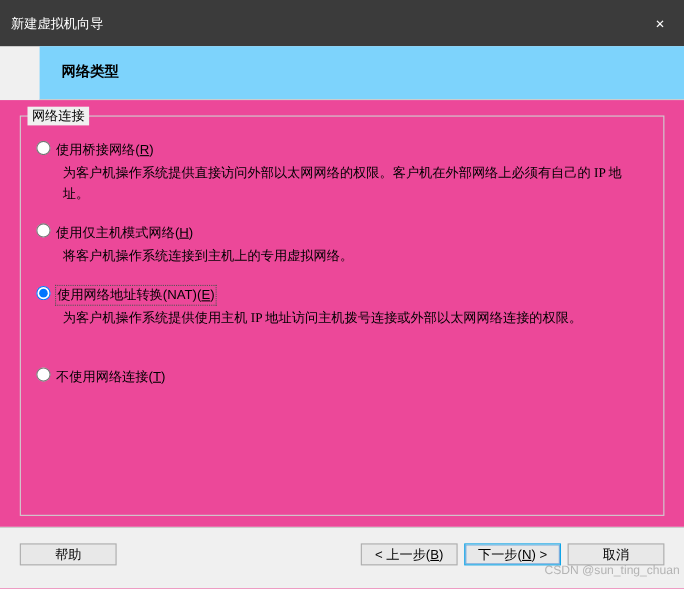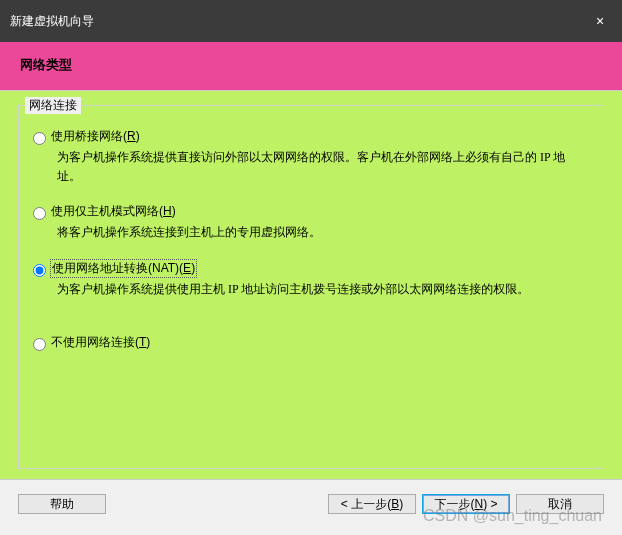--- a/index.html
+++ b/index.html
@@ -25,56 +25,57 @@
       width: 44px;
       height: 30px;
       display: flex;
       align-items: center;
       justify-content: center;
       color: #fff;
       font-size: 14px;
       cursor: pointer;
     }
     .header {
-      background: #ec4899;
+      background: #7dd3fc;
       padding: 14px 20px 12px 20px;
       border-bottom: 1px solid #ccc;
+      margin-left: 36px;
     }
     .header h1 {
       font-size: 13px;
       font-weight: bold;
       margin-bottom: 4px;
     }
     .header .subtitle {
       font-size: 12px;
       margin-left: 22px;
       color: #222;
     }
     .body {
-      background: #bef264;
+      background: #ec4899;
       padding: 14px 18px 10px 18px;
       height: 388px;
     }
     .groupbox {
       border: 1px solid #d0d0d0;
       padding: 16px 14px 18px 14px;
       position: relative;
       height: 100%;
     }
     .groupbox-legend {
       position: absolute;
       top: -9px;
       left: 6px;
       background: #f0f0f0;
       padding: 0 4px;
       font-size: 12px;
     }
     .radio-row {
       display: flex;
-      align-items: flex-end;
+      align-items: flex-start;
       margin-top: 10px;
     }
     .radio-row:first-of-type { margin-top: 6px; }
     .radio-row input[type="radio"] {
       width: 13px;
       height: 13px;
       margin-right: 5px;
     }
     .radio-label {
       font-size: 12px;
@@ -116,24 +117,24 @@
       cursor: pointer;
       padding: 0 10px;
     }
     .btn.primary {
       border: 1px solid #0ea5e9;
       box-shadow: inset 0 0 0 1px #79a9dc;
     }
     .uline { text-decoration: underline; }
     .watermark {
       position: absolute;
-      right: 20px;
+      right: 4px;
       bottom: 10px;
       color: rgba(120,120,120,0.5);
-      font-size: 16px;
+      font-size: 11px;
       pointer-events: none;
       letter-spacing: 0;
     }
   </style>
 </head>
 <body>
 
 <div class="titlebar">
   <span class="titlebar-title">新建虚拟机向导</span>
   <div class="close-btn">

